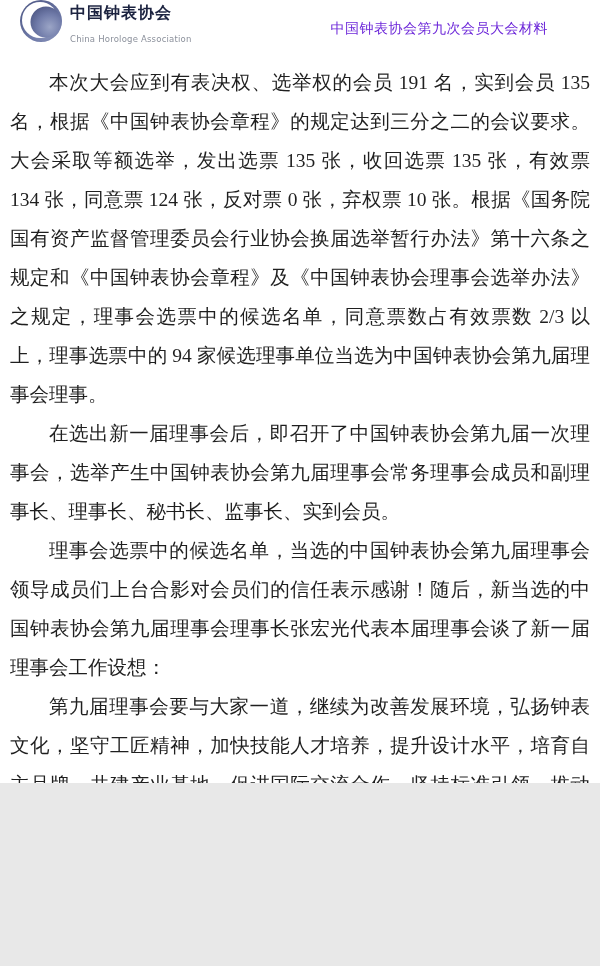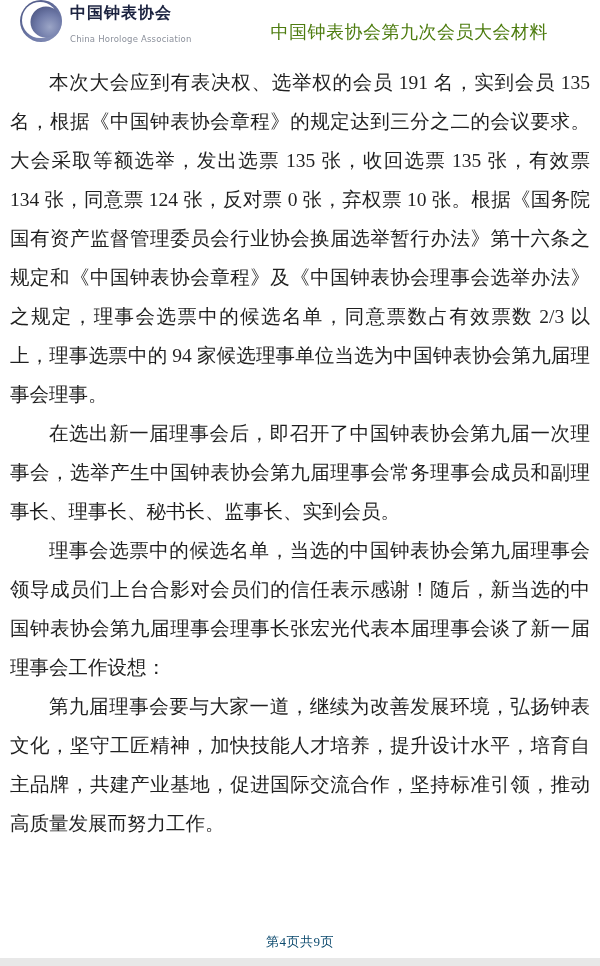--- a/index.html
+++ b/index.html
@@ -1,19 +1,19 @@
 <!DOCTYPE html>
 <html><head>
 <meta charset="utf-8">
 <style>
   html, body { margin: 0; padding: 0; background: #e8e8e8; }
   .page {
     position: relative;
     width: 600px;
-    height: 958px;
+    height: 783px;
     margin: 0 auto;
     background: #ffffff;
     font-family: "Liberation Serif", "DejaVu Serif", serif;
     overflow: hidden;
     text-decoration: underline;
   }
 
   
   .logo {
     position: absolute;
@@ -40,22 +40,22 @@
     font-size: 8.5px;
     color: #8b909b;
     letter-spacing: 0.2px;
     margin-top: 12px;
     white-space: nowrap;
   }
   .doc-label {
     position: absolute;
     top: 20px;
     right: 52px;
-    font-size: 18px;
-    color: #4d7c0f;
+    font-size: 14px;
+    color: #6d28d9;
     letter-spacing: 0.5px;
     white-space: nowrap;
   }
 
   
   .content {
     position: absolute;
     top: 63px;
     left: 10px;
     width: 580px;

